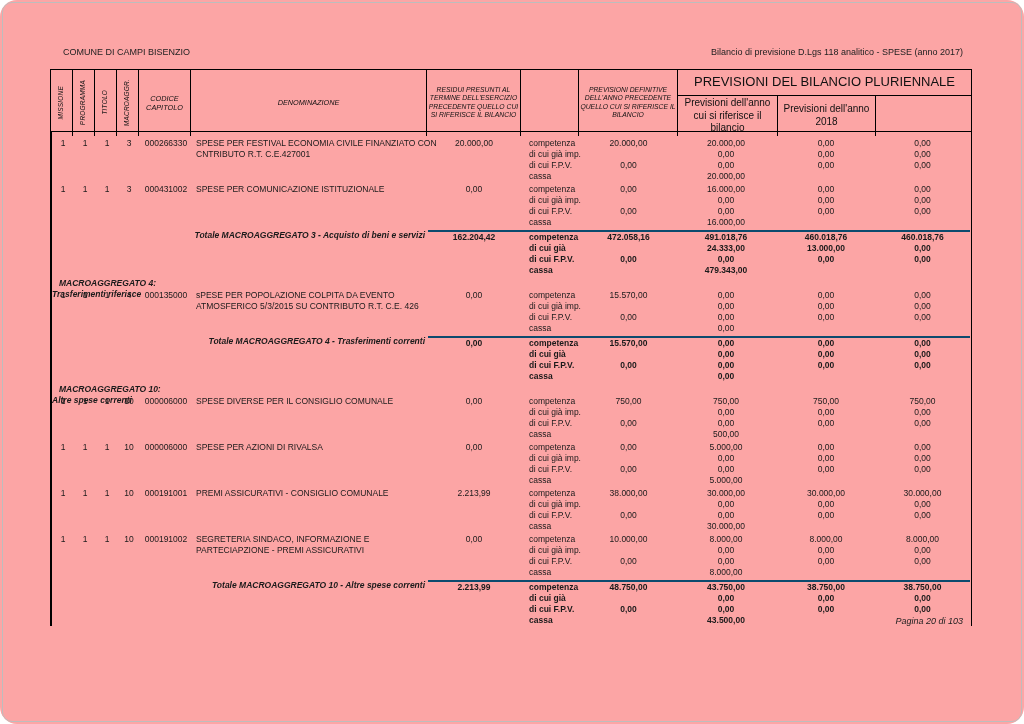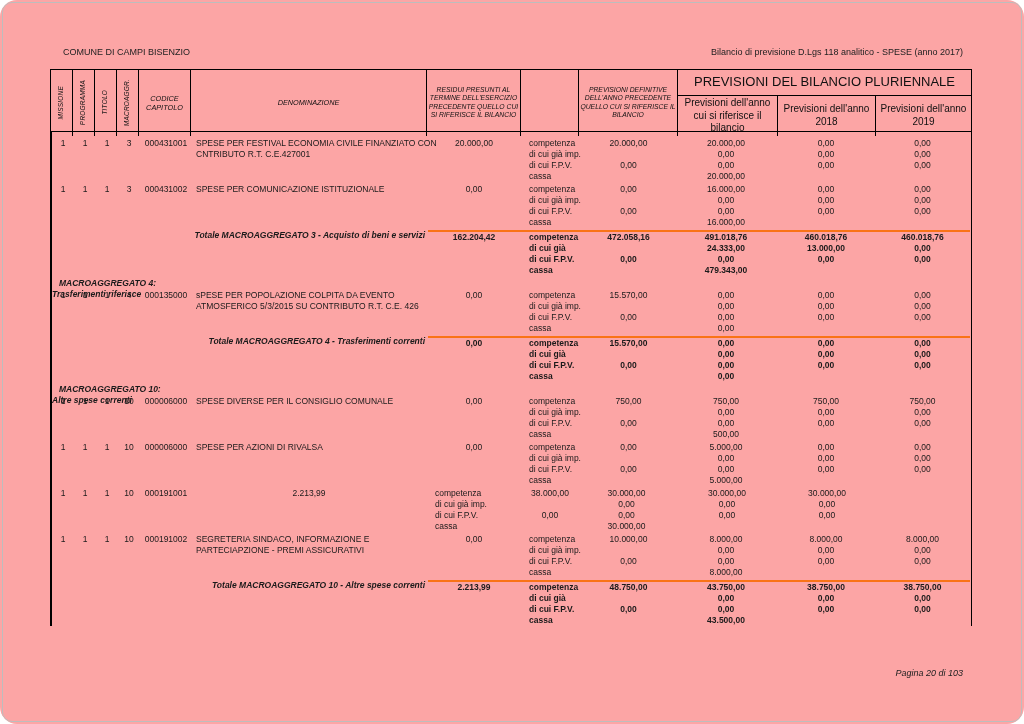--- a/index.html
+++ b/index.html
@@ -39,24 +39,24 @@
   .col-annorif { padding-right:6px; }
   .col-2018 { padding-right:4px; }
   .col-2019 { padding-right:2px; }
   .bold { font-weight:bold; }
 
   .section-row { display:flex; height:11px; line-height:11px; margin:1px 0; font-weight:bold; font-style:italic;flex-direction:column; }
   .sec-label { width:125px; padding-left:7px; }
 
   .tot-row { display:flex; margin-bottom:2px; }
   .tot-denom { width:376px; text-align:right; padding-right:3px; font-weight:bold; font-style:italic; height:11px; line-height:11px; }
-  .tot-right { width:542px; border-top:2px solid #f97316; }
+  .tot-right { width:542px; border-top:2px solid #0c4a6e; }
   .tot-grid { display:grid; grid-template-columns:94px 58px 99px 100px 98px 93px; }
 
-  .pg-foot { position:absolute; right:61px; top:668px; font-size:9px; font-style:italic; color:#222; }
+  .pg-foot { position:absolute; right:61px; top:616px; font-size:9px; font-style:italic; color:#222; }
 </style>
 </head>
 <body>
 
 <div class="page">
   <div class="page-frame"></div>
 
   <div class="pg-head">
     <span>COMUNE DI CAMPI BISENZIO</span>
     <span>Bilancio di previsione D.Lgs 118 analitico - SPESE (anno 2017)</span>
@@ -76,30 +76,29 @@
         <span class="vert">MACROAGGR.</span>
       </div>
     <div class="hc mid">CODICE CAPITOLO</div>
     <div class="hc mid">DENOMINAZIONE</div>
     <div class="hc">RESIDUI PRESUNTI AL TERMINE DELL'ESERCIZIO PRECEDENTE QUELLO CUI SI RIFERISCE IL BILANCIO</div>
     <div class="hc"></div>
     <div class="hc">PREVISIONI DEFINITIVE DELL'ANNO PRECEDENTE QUELLO CUI SI RIFERISCE IL BILANCIO</div>
     <div class="plur-top">PREVISIONI DEL BILANCIO PLURIENNALE</div>
     <div class="plur-sub">Previsioni dell'anno cui si riferisce il bilancio</div>
     <div class="plur-sub">Previsioni dell'anno 2018</div>
-    <div class="plur-sub last">Previsioni dell'anno 2019</div>
   </div>
 
   <div class="tbody">
       <div class="row-grid cap-row">
         <div class="center">1</div>
         <div class="center">1</div>
         <div class="center">1</div>
         <div class="center">3</div>
-        <div class="codice">000431001</div>
+        <div class="codice">000266330</div>
         <div class="denom">
           <div class="dline">SPESE PER FESTIVAL ECONOMIA CIVILE FINANZIATO CON</div>
           <div class="dline">CNTRIBUTO R.T. C.E.427001</div>
         </div>
         <div class="num residui">
           <div class="line">20.000,00</div>
         </div>
         <div class="labels">
           <div class="line">competenza</div>
           <div class="line">di cui già imp.</div>
@@ -391,20 +390,23 @@
           <div class="line">0,00</div>
           <div class="line"></div>
         </div>
       </div>
       <div class="row-grid cap-row">
         <div class="center">1</div>
         <div class="center">1</div>
         <div class="center">1</div>
         <div class="center">10</div>
         <div class="codice">000191001</div>
+        <div class="denom">
+          <div class="dline">PREMI ASSICURATIVI - CONSIGLIO COMUNALE</div>
+        </div>
         <div class="num residui">
           <div class="line">2.213,99</div>
         </div>
         <div class="labels">
           <div class="line">competenza</div>
           <div class="line">di cui già imp.</div>
           <div class="line">di cui F.P.V.</div>
           <div class="line">cassa</div>
         </div>
         <div class="num col-prevdef">

